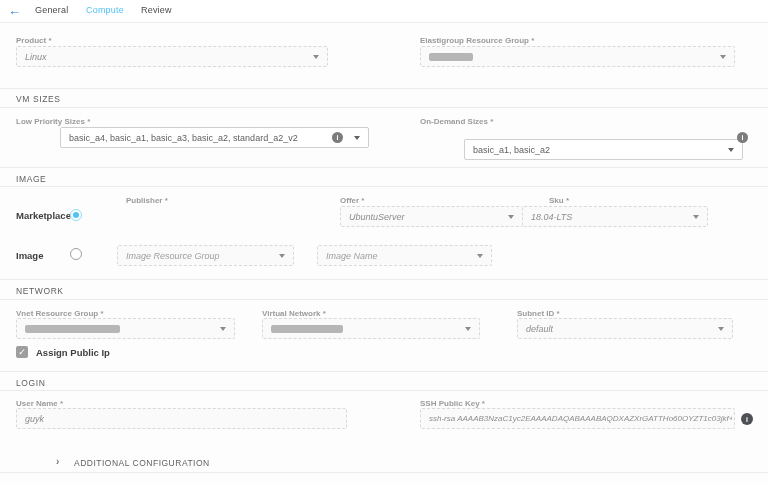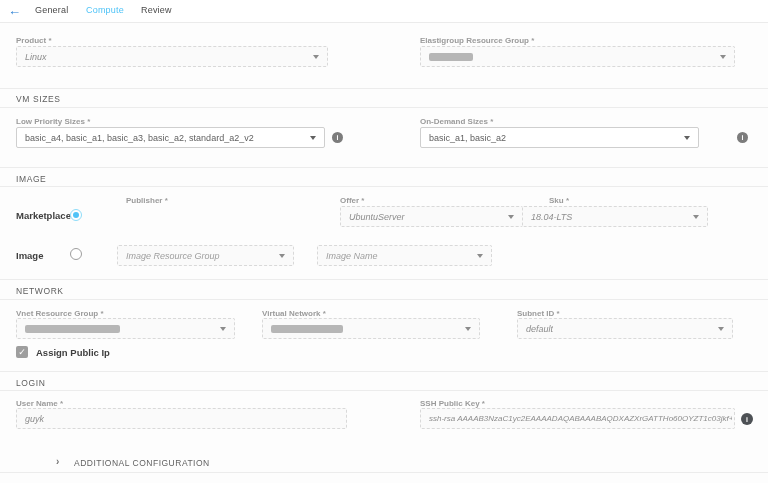--- a/index.html
+++ b/index.html
@@ -9,21 +9,21 @@
   
   .topbar{position:absolute;left:0;top:0;width:768px;height:22px;background:#fff;border-bottom:1px solid #ebebeb;}
   .back{position:absolute;left:8px;top:2px;font-size:13px;font-weight:bold;color:#2a7fd4;cursor:pointer;line-height:18px;}
   .tab{position:absolute;top:5px;font-size:9px;font-weight:normal;color:#4a4a4a;letter-spacing:.2px;cursor:pointer;}
   .tab.active{color:#4fc3f7;}
 
   
   .lbl{position:absolute;font-size:8px;color:#9b9b9b;white-space:nowrap;font-weight:bold;}
   .box{position:absolute;height:21px;box-sizing:border-box;display:flex;align-items:center;padding:0 8px;border-radius:2px;font-size:9px;white-space:nowrap;overflow:hidden;}
   .dashed{border:1px dashed #d9d9d9;background:#fafafa;color:#8d8d8d;font-style:italic;}
-  .solid{border:1px solid #cfcfcf;background:#fff;color:#5f5f5f;}
+  .solid{border:1px solid #cfcfcf;background:#fff;color:#5f5f5f;margin-left:44px;}
   .placeholder{color:#9e9e9e;}
   .val{overflow:hidden;text-overflow:clip;white-space:nowrap;flex:0 1 auto;}
   .caret{margin-left:auto;width:0;height:0;border-left:3.5px solid transparent;border-right:3.5px solid transparent;border-top:4px solid #8b8b8b;flex:none;}
 
   .section-title{position:absolute;font-size:8.5px;color:#5d5d5d;letter-spacing:.6px;white-space:nowrap;}
   .divider{position:absolute;left:0;width:768px;height:1px;background:#ececec;}
 
   .info{position:absolute;width:11px;height:11px;border-radius:50%;background:#7c7c7c;color:#fff;font-size:7px;display:flex;align-items:center;justify-content:center;font-weight:bold;cursor:pointer;}
   .info.dark{background:#4d5155;width:12px;height:12px;}
 
@@ -73,21 +73,21 @@
   <div class="divider" style="top:107px"></div>
 
   <span class="lbl" style="left:16px;top:117px">Low Priority Sizes *</span>
   <div class="box solid" style="left:16px;top:127px;width:309px">
     <span class="val">basic_a4, basic_a1, basic_a3, basic_a2, standard_a2_v2</span>
     <span class="caret" style="border-top-color:#616161"></span>
   </div>
   <span class="info" style="left:332px;top:132px">i</span>
 
   <span class="lbl" style="left:420px;top:117px">On-Demand Sizes *</span>
-  <div class="box solid" style="left:420px;top:127px;width:279px">
+  <div class="box solid" style="left:420px;top:139px;width:279px">
     <span class="val">basic_a1, basic_a2</span>
     <span class="caret" style="border-top-color:#616161"></span>
   </div>
   <span class="info" style="left:737px;top:132px">i</span>
 
   <div class="divider" style="top:167px"></div>
 
   <span class="section-title" style="left:16px;top:174px">IMAGE</span>
   <div class="divider" style="top:186px"></div>
 

